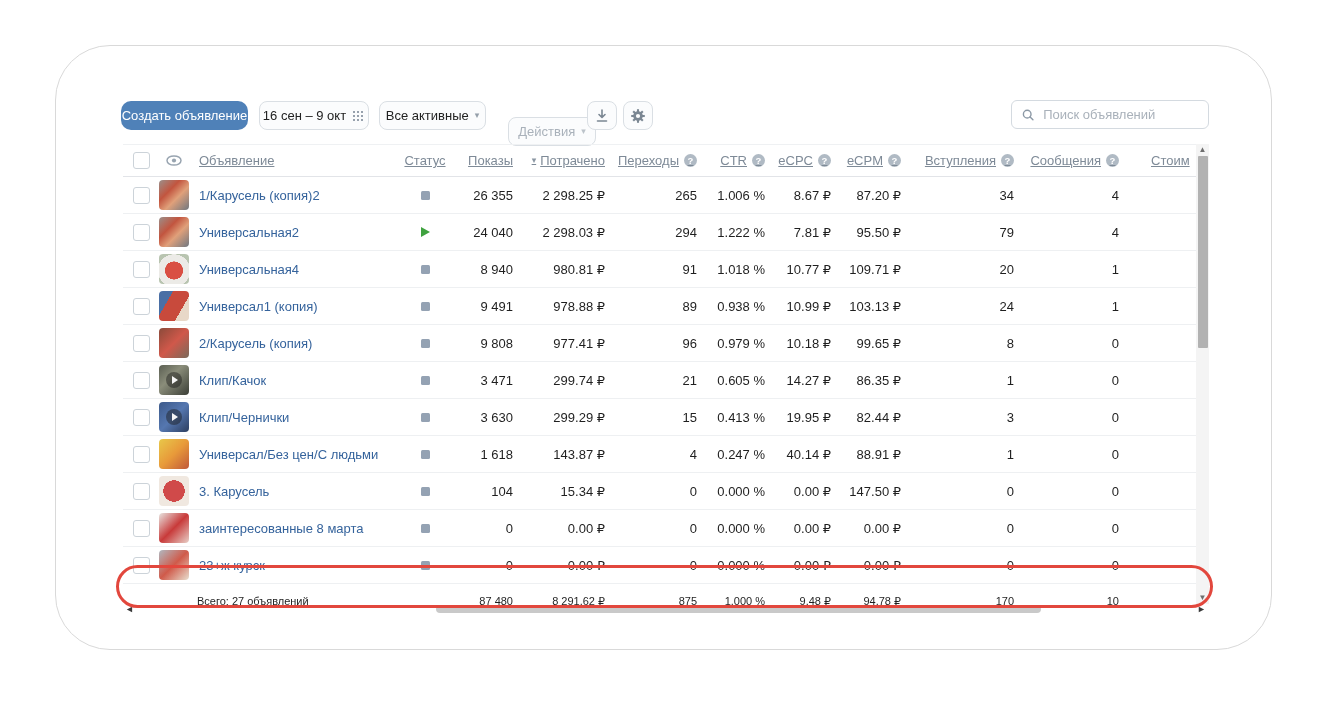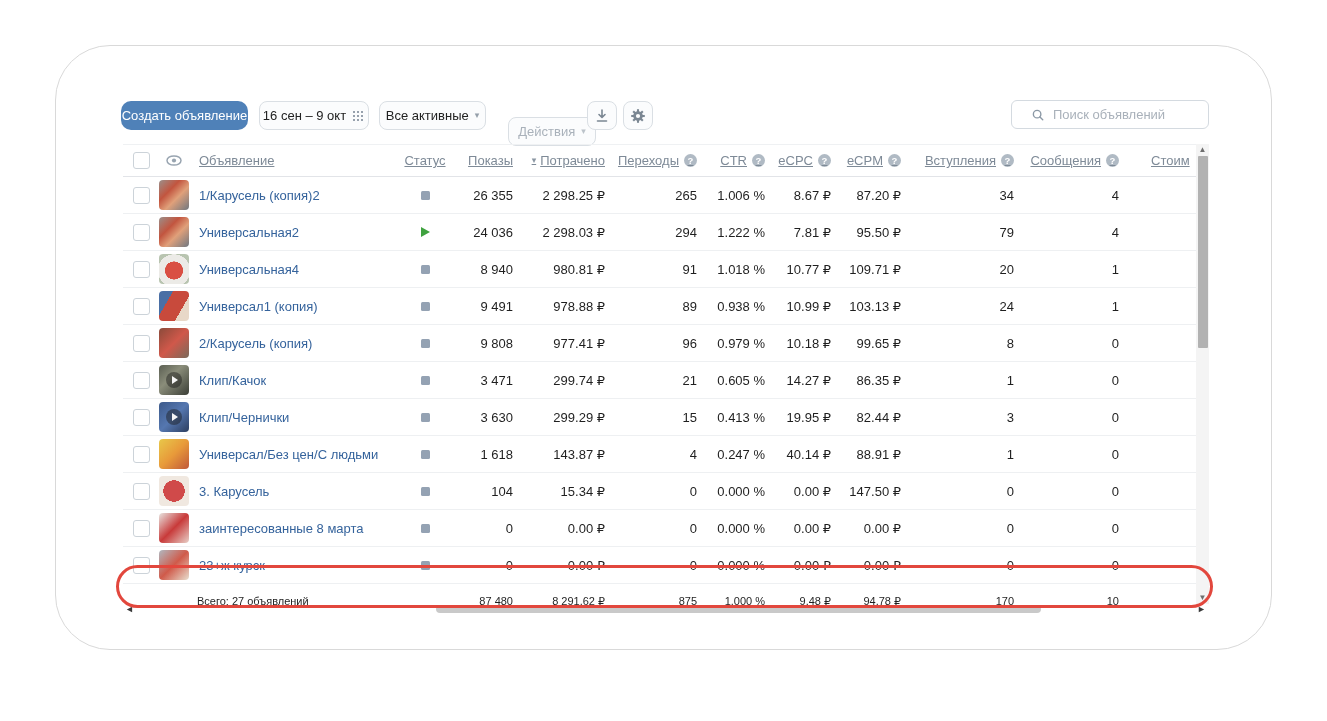--- a/index.html
+++ b/index.html
@@ -17,21 +17,21 @@
   .btn-filter{left:323px;width:107px;}
   .btn-actions{left:452px;width:88px;color:#a9b1ba;margin-top:16px;}
   .btn-dl{left:531px;width:30px;}
   .btn-gear{left:567px;width:30px;}
   .chev{font-size:9px;color:#96a0ab;line-height:1;}
   .btn-actions .chev{color:#bcc3ca;}
   .dotgrid{width:13px;height:11px;background-image:radial-gradient(circle,#97a1ad 1.1px,transparent 1.3px);
            background-size:4px 4px;background-position:0 0;}
   .search{position:absolute;left:955px;top:54px;width:198px;height:29px;box-sizing:border-box;
           border:1px solid #d4dae0;border-radius:6px;background:#fff;display:flex;align-items:center;
-          gap:7px;padding:0 20px;}
+          gap:7px;padding:0 10px;}
   .search input{border:none;outline:none;font-size:13px;width:100%;color:#222;background:transparent;
                 font-family:inherit;}
   .search input::placeholder{color:#a9b1ba;}
 
   
   .table{position:absolute;left:67px;top:98px;width:1073px;}
   .trow{display:grid;grid-template-columns:36px 242px 48px 66px 92px 92px 68px 66px 70px 113px 105px 75px;
         align-items:center;}
   .thead{height:31px;border-top:1px solid #eff1f3;border-bottom:1px solid #e2e4e8;color:#7e8a97;font-size:13px;text-decoration:underline;}
   .tr{height:36px;border-bottom:1px solid #eef0f2;font-size:13px;color:#1f1f1f;}
@@ -225,21 +225,21 @@
               <div class="checkbox"></div>
             </div>
             <div class="cell">
               <div class="thumb t2"></div>
               <span class="ad-link">Универсальная2</span>
             </div>
             <div class="cell c-center">
               <div class="st-play"></div>
             </div>
             <div class="cell num">
-              <span>24 036</span>
+              <span>24 040</span>
             </div>
             <div class="cell num">
               <span>2 298.03 ₽</span>
             </div>
             <div class="cell num">
               <span>294</span>
             </div>
             <div class="cell num">
               <span>1.222 %</span>
             </div>

